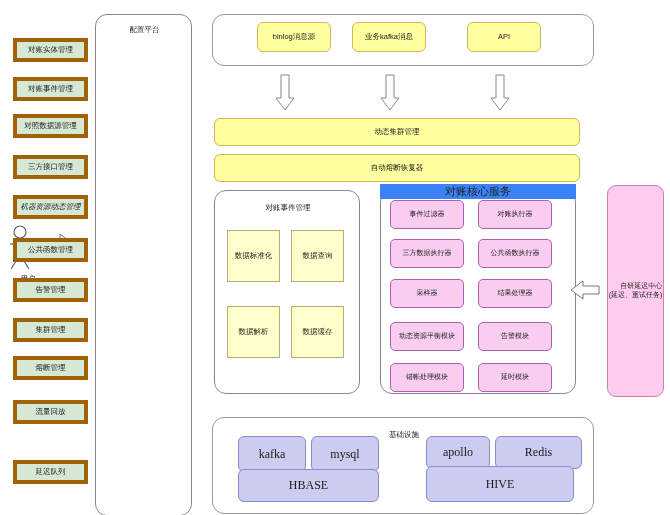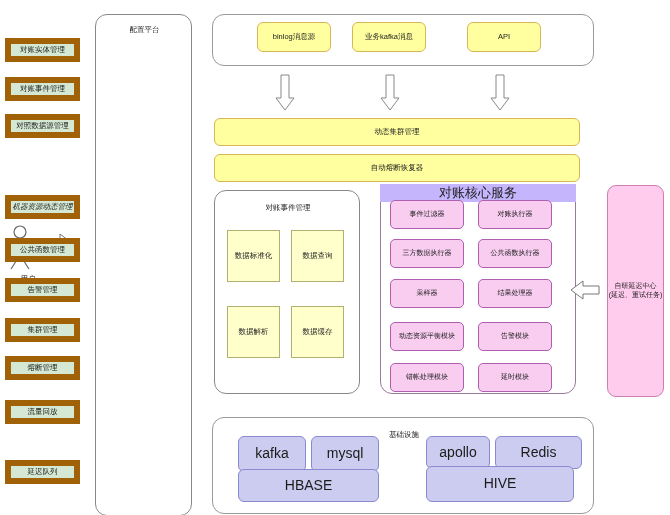--- a/index.html
+++ b/index.html
@@ -12,43 +12,43 @@
     position: relative;
     width: 670px;
     height: 515px;
     overflow: hidden;
     background: #ffffff;
     margin-top: 8px;
   }
   .abs { position: absolute; }
   .center-txt {
     display: flex; align-items: center; justify-content: center;
-    text-align: center; line-height: 1.25;
+    text-align: right; line-height: 1.25;
   }
 
   
   #actor-group { left: 6px; top: 216px; width: 80px; height: 64px; }
   .actor-svg { display: block; }
   #actor-label {
     position: absolute; left: 0px; top: 50px; width: 44px;
     font-size: 7.5px; color: #222; text-align: center;
   }
 
   
   #config-panel {
     left: 95px; top: 6px; width: 97px; height: 502px;
     border: 1px solid #888; border-radius: 12px; background: #ffffff;
   }
   #config-title {
     position: absolute; left: 0; top: 10px; width: 97px;
     font-size: 7.5px; color: #222; text-align: center;
   }
   .cfg-item {
-    position: absolute; left: 5px; width: 75px; height: 24px;
-    background: #d5e8d4; border: 6px solid #a16207;
+    position: absolute; left: 13px; width: 75px; height: 24px;
+    background: #d5e8d4; border: 4px solid #a16207;
     font-size: 7.5px; color: #1b1b1b;
   }
 
   
   #source-panel {
     left: 212px; top: 6px; width: 382px; height: 52px;
     border: 1px solid #999; border-radius: 12px; background: #ffffff;
   }
   .src-box {
     position: absolute; top: 14px; width: 74px; height: 30px;
@@ -83,22 +83,22 @@
     font-size: 7.5px; color: #1b1b1b;
   }
 
   
   #core-panel {
     left: 380px; top: 182px; width: 196px; height: 204px;
     border: 1px solid #9a7a9a; border-radius: 12px; background: #ffffff;
   }
   #core-title {
     position: absolute; left: 380px; top: 176px; width: 196px;
-    font-size: 13px; color: #222; text-align: center;
-    background: #c4b5fd; padding: 0 2px;
+    font-size: 11px; color: #222; text-align: center;
+    background: #3b82f6; padding: 0 2px;
   }
   .core-box {
     position: absolute; width: 74px; height: 29px;
     background: #f8cdf0; border: 1px solid #b05fb0; border-radius: 5px;
     font-size: 7px; color: #1b1b1b;
   }
 
   
   #delay-center {
     left: 607px; top: 177px; width: 57px; height: 212px;
@@ -112,21 +112,21 @@
     left: 212px; top: 409px; width: 382px; height: 97px;
     border: 1px solid #999; border-radius: 12px; background: #ffffff;
   }
   #infra-title {
     position: absolute; left: 0; top: 12px; width: 382px;
     font-size: 7.5px; color: #222; text-align: center;
   }
   .infra-box {
     position: absolute;
     background: #ccccf0; border: 1px solid #8a8ad0; border-radius: 6px;
-    font-size: 14px; color: #1b1b1b;
+    font-size: 12px; color: #1b1b1b; font-family: Liberation Serif, serif;
   }
 </style>
 </head>
 <body>
 
 <div id="root">
 
   <div class="abs" id="actor-group">
     <svg class="actor-svg" width="36" height="48" viewBox="0 0 36 48">
       <circle cx="14" cy="8" r="6" fill="#ffffff" stroke="#666" stroke-width="1.2"></circle>
@@ -140,20 +140,21 @@
       <path d="M1 6 L17 6 L17 1 L29 10 L17 19 L17 14 L1 14 Z" fill="#ffffff" stroke="#777" stroke-width="1"></path>
     </svg>
   </div>
 
   <div class="abs" id="config-panel">
     <div id="config-title">配置平台</div>
   </div>
   <div class="abs cfg-item center-txt" style="top:30px;">对账实体管理</div>
   <div class="abs cfg-item center-txt" style="top:69px;">对账事件管理</div>
   <div class="abs cfg-item center-txt" style="top:106px;">对照数据源管理</div>
+  <div class="abs cfg-item center-txt" style="top:147px;">三方接口管理</div>
   <div class="abs cfg-item center-txt" style="top:187px;font-style:italic;">机器资源动态管理</div>
   <div class="abs cfg-item center-txt" style="top:230px;">公共函数管理</div>
   <div class="abs cfg-item center-txt" style="top:270px;">告警管理</div>
   <div class="abs cfg-item center-txt" style="top:310px;">集群管理</div>
   <div class="abs cfg-item center-txt" style="top:348px;">熔断管理</div>
   <div class="abs cfg-item center-txt" style="top:452px;">延迟队列</div>
   <div class="abs cfg-item center-txt" style="top:392px;">流量回放</div>
 
   <div class="abs" id="source-panel"></div>
   <div class="abs src-box center-txt" style="left:257px;">binlog消息源</div>

